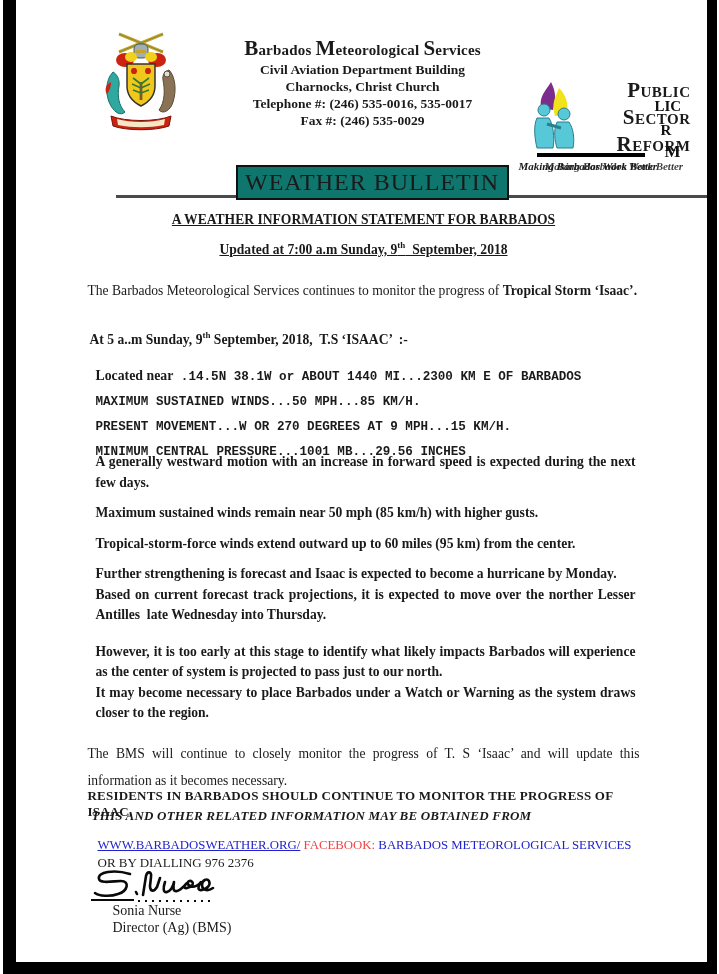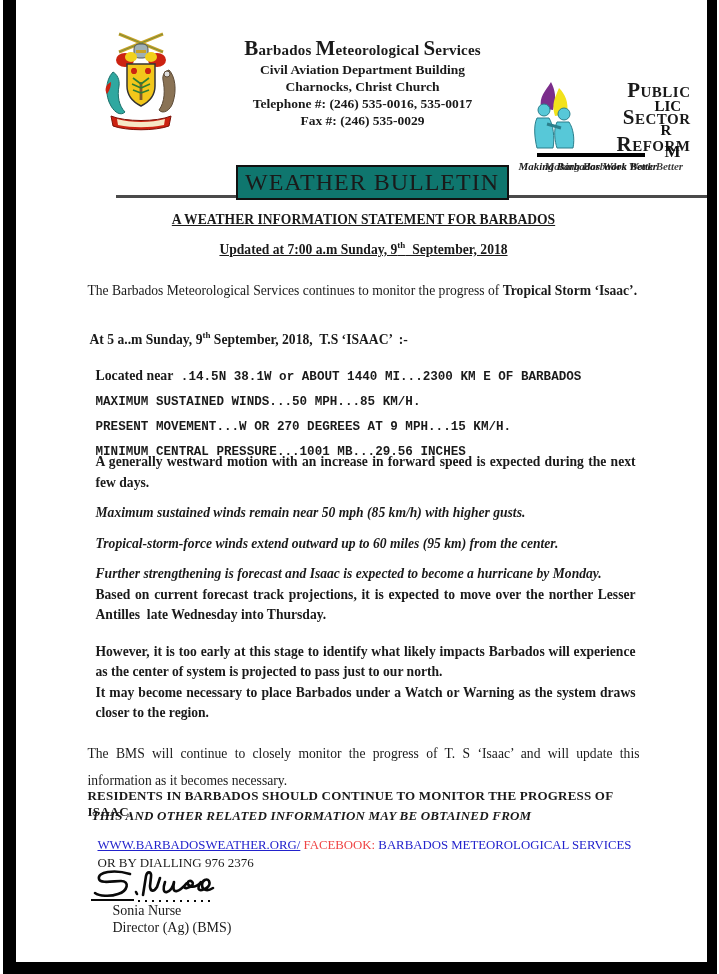--- a/index.html
+++ b/index.html
@@ -55,21 +55,21 @@
   .statement { position:absolute; left:0; top:7px; width:100%; font-weight:bold; font-size:13.6px; }
   .updated   { position:absolute; left:0; top:35px; width:100%; font-weight:bold; font-size:13.6px; }
   .intro { position:absolute; left:0; top:73px; width:100%; line-height:26px; text-align:justify; }
   .at5   { position:absolute; left:2px; top:125px; font-weight:bold; }
   .storm { position:absolute; left:8px; top:150px; line-height:25px;
            font-family:"Liberation Mono", monospace; font-weight:bold; font-size:12.6px;margin-top:8px; }
   .storm .serif-label { font-family:"Liberation Serif", serif; font-size:13.8px; }
 
   .bolds { position:absolute; left:8px; top:247px; width:540px; }
   .bp { font-weight:bold; line-height:20.5px; text-align:justify; }
-  .mt { margin-top:10px;font-style:italic; }
+  .mt { margin-top:10px; }
   .mt-lg { margin-top:16px; }
 
   .closing  { position:absolute; left:0; top:535px; width:100%; line-height:27px; text-align:justify; }
   .residents{ position:absolute; left:0; top:583px; font-weight:bold; font-size:13px; letter-spacing:.2px; }
   .obtain   { position:absolute; left:4px; top:603px; font-weight:bold; font-size:13px; letter-spacing:.2px;font-style:italic; }
 
   
   .links { position:absolute; left:95px; top:838px; width:540px; font-size:12.8px; white-space:nowrap; }
   .weblink { color:#2222CC; text-decoration:underline; cursor:pointer; }
   .fblabel { color:#ef4444; }

